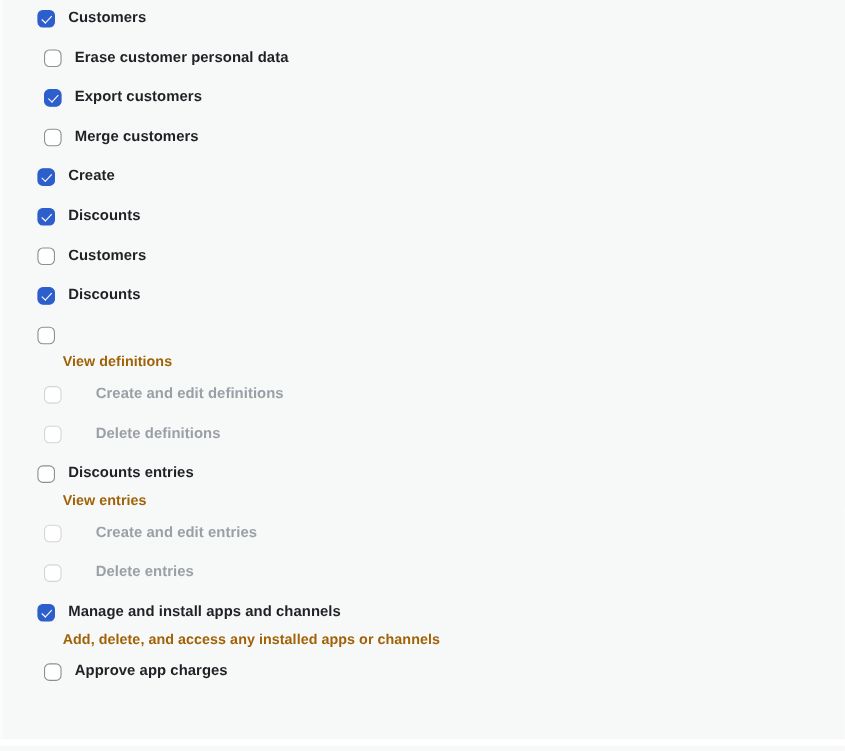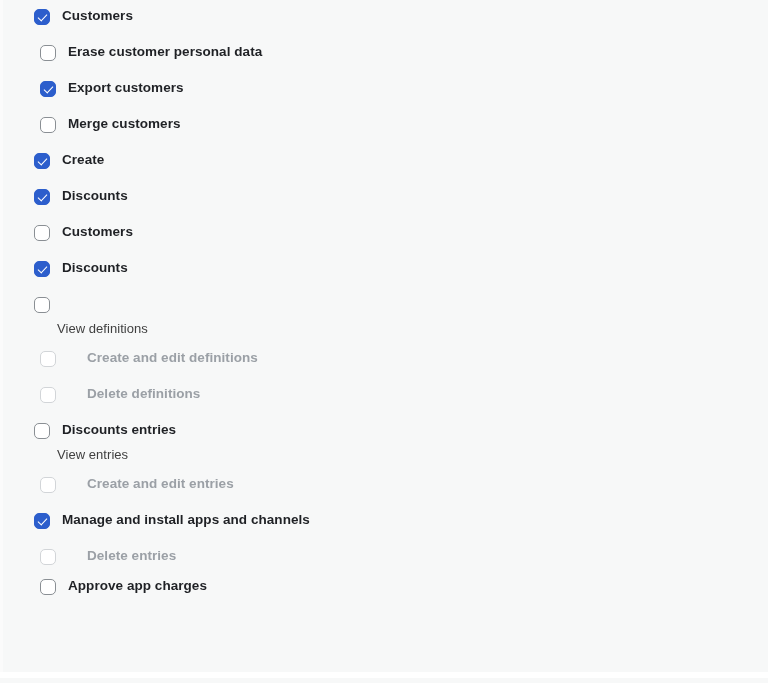--- a/index.html
+++ b/index.html
@@ -104,25 +104,26 @@
     white-space: nowrap;
   }
   .cb-label.muted {
     color: #9ba0a6;
     margin-left: 31px;
   }
 
   .helper {
     font-size: 13px;
     line-height: 17px;
-    color: #404040;
+    color: #a16207;
     padding-left: 57px;
     margin-top: 7px;
     letter-spacing: 0.05px;
     white-space: nowrap;
+    font-weight: bold;
   }
 </style>
 </head>
 <body>
 
 <div id="permissions-panel">
   <div class="rows" id="rows-container">
       <div class="perm-row lvl0">
         <span class="cb checked"></span>
         <span class="cb-label">Customers</span>
@@ -169,28 +170,29 @@
       </div>
       <div class="perm-row lvl0 row-spacer-top">
         <span class="cb"></span>
         <span class="cb-label">Discounts entries</span>
       </div>
       <div class="helper">View entries</div>
       <div class="perm-row lvl1 row-spacer-sub">
         <span class="cb disabled"></span>
         <span class="cb-label muted">Create and edit entries</span>
       </div>
+      <div class="perm-row lvl1 row-spacer-top">
+        <span class="cb disabled"></span>
+        <span class="cb-label muted">Delete entries</span>
+      </div>
       <div class="perm-row lvl0 row-spacer-top">
         <span class="cb checked"></span>
         <span class="cb-label">Manage and install apps and channels</span>
       </div>
-      <div class="perm-row lvl1 row-spacer-top">
-        <span class="cb disabled"></span>
-        <span class="cb-label muted">Delete entries</span>
-      </div>
+      <div class="helper">Add, delete, and access any installed apps or channels</div>
       <div class="perm-row lvl1 row-spacer-sub">
         <span class="cb"></span>
         <span class="cb-label">Approve app charges</span>
       </div>
     </div>
 </div>
 <div class="bottom-strip"></div>
 <div class="bottom-strip2"></div>
 
 </body></html>

